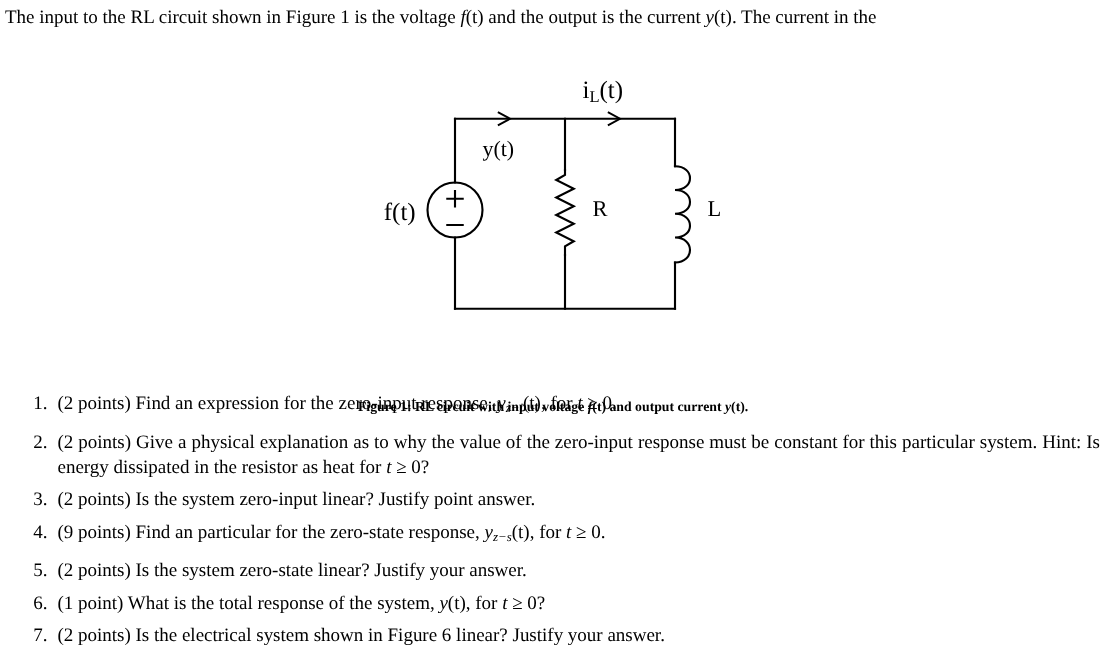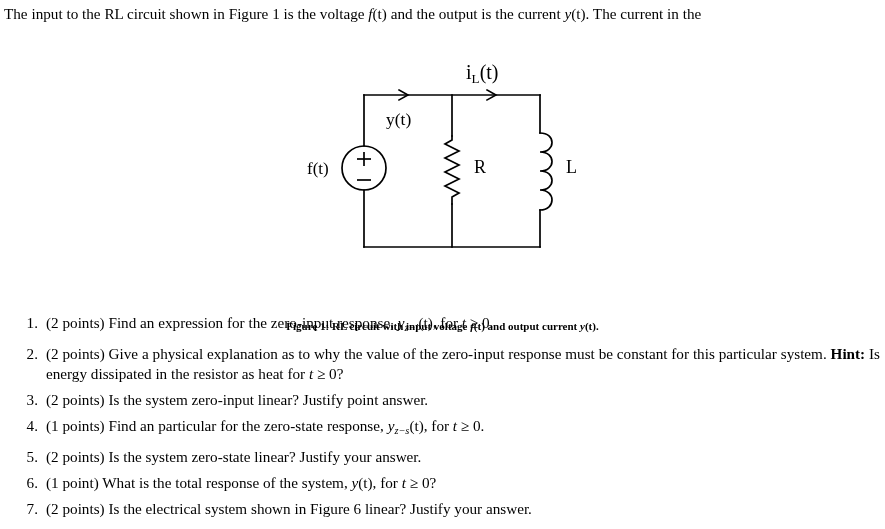--- a/index.html
+++ b/index.html
@@ -50,21 +50,21 @@
   .circuit-svg { position: absolute; left: 0; top: 0; }
 
   .lbl {
     position: absolute;
     font-size: 17px;
     font-family: "Liberation Serif", "DejaVu Serif", serif;
     white-space: nowrap;
   }
   .lbl-yt   { left: 386px; top: 9px;  font-size: 17.5px; margin-top: 48px; }
   .lbl-ilt  { left: 466px; top: 9px;  font-size: 20px; }
-  .lbl-ft   { left: 307px; top: 107px; font-size: 17px; }
+  .lbl-ft   { left: 307px; top: 107px; font-size: 20px; }
   .lbl-R    { left: 474px; top: 105px; font-size: 18px; }
   .lbl-L    { left: 566px; top: 105px; font-size: 18px; }
   .sub-small {
     font-size: 0.66em;
     vertical-align: -0.3em;
   }
 
   .caption {
     position: absolute;
     left: 0;
@@ -91,21 +91,21 @@
     text-align: justify;
   }
   .qnum {
     position: absolute;
     left: 0px;
     top: 0px;
     width: 24px;
     text-align: right;
   }
   .qtext { display: block; }
-  b.hint { font-weight: bold; }
+  b.hint { font-weight: normal; }
 </style>
 </head>
 <body>
 
 <div class="page">
 
   <div class="intro">
     <span>The input to the RL circuit shown in Figure 1 is the voltage </span><i class="mi">f</i><span>(t) and the output is the current </span><i class="mi">y</i><span>(t).  The current in the</span>
   </div>
 
@@ -171,21 +171,21 @@
       <span class="qtext"><span>(2 points)</span><span> Give a physical explanation as to why the value of the zero-input response must be constant for this particular system. </span><b class="hint">Hint:</b><span> Is energy dissipated in the resistor as heat for </span><i class="mi">t</i><span> ≥ 0?</span></span>
     </li>
 
     <li class="qitem">
       <span class="qnum">3.</span>
       <span class="qtext"><span>(2 points)</span><span> Is the system zero-input linear? Justify point answer.</span></span>
     </li>
 
     <li class="qitem">
       <span class="qnum">4.</span>
-      <span class="qtext"><span>(1 points)</span><span> Find an particular for the zero-state response, </span><i class="mi">y</i><span class="sub">z−s</span><span>(t), for </span><i class="mi">t</i><span> ≥ 0.</span></span>
+      <span class="qtext"><span>(9 points)</span><span> Find an particular for the zero-state response, </span><i class="mi">y</i><span class="sub">z−s</span><span>(t), for </span><i class="mi">t</i><span> ≥ 0.</span></span>
     </li>
 
     <li class="qitem">
       <span class="qnum">5.</span>
       <span class="qtext"><span>(2 points)</span><span> Is the system zero-state linear? Justify your answer.</span></span>
     </li>
 
     <li class="qitem">
       <span class="qnum">6.</span>
       <span class="qtext"><span>(1 point)</span><span> What is the total response of the system, </span><i class="mi">y</i><span>(t), for </span><i class="mi">t</i><span> ≥ 0?</span></span>

